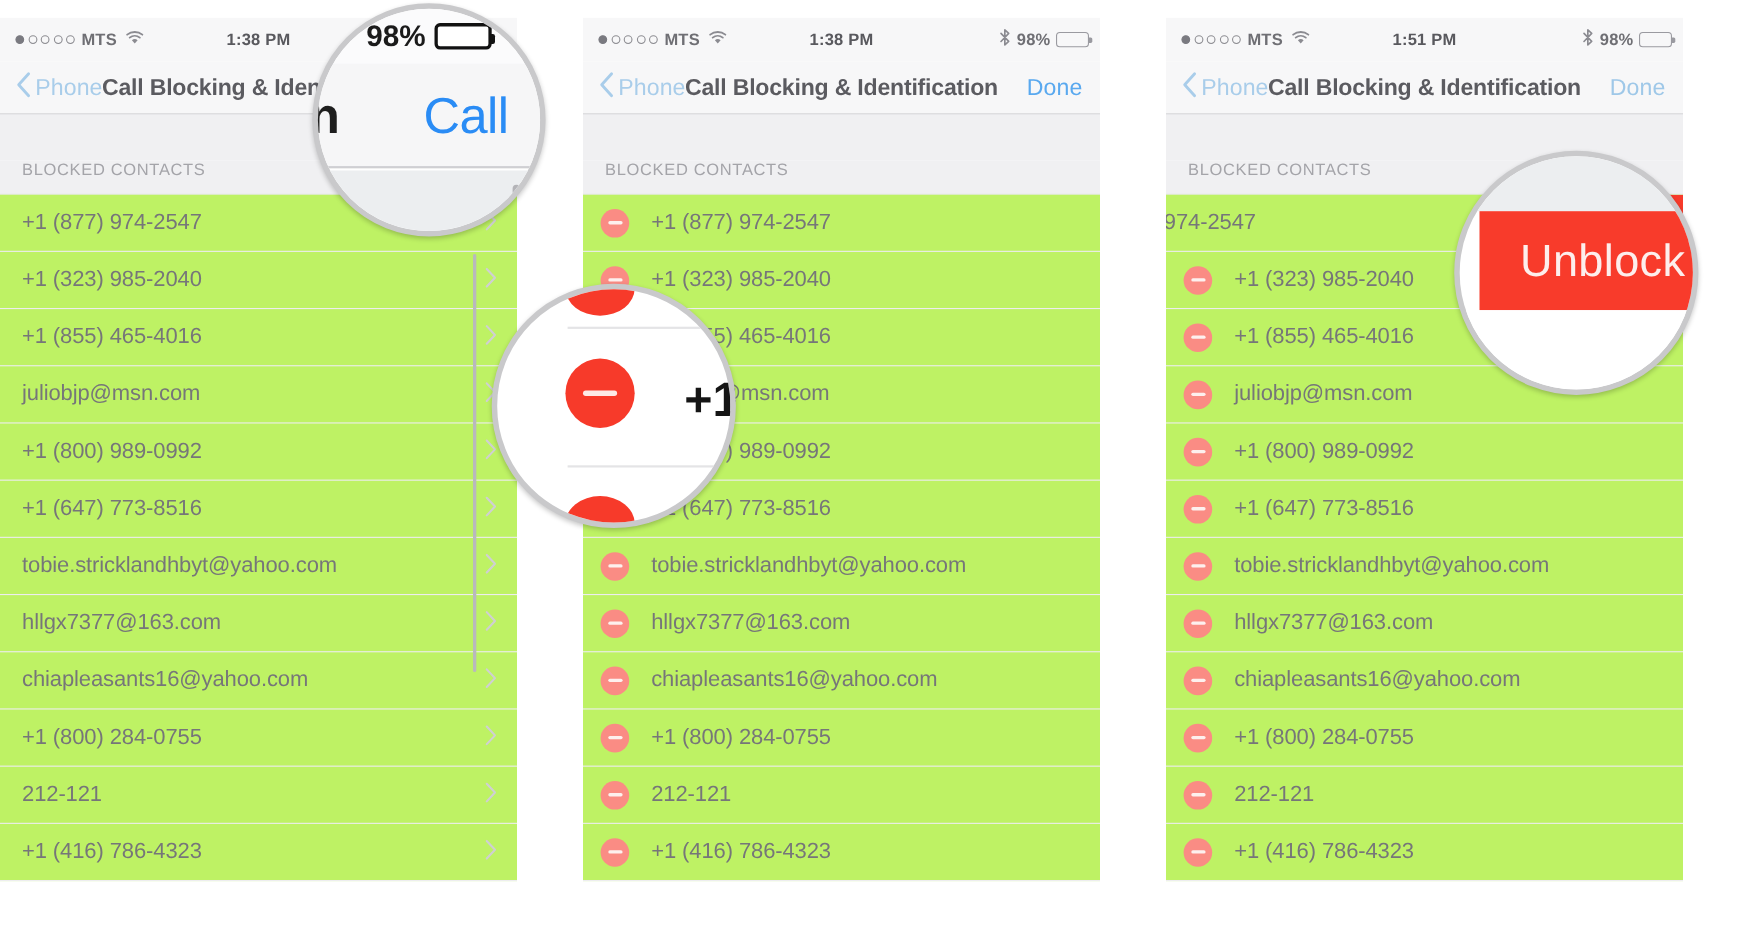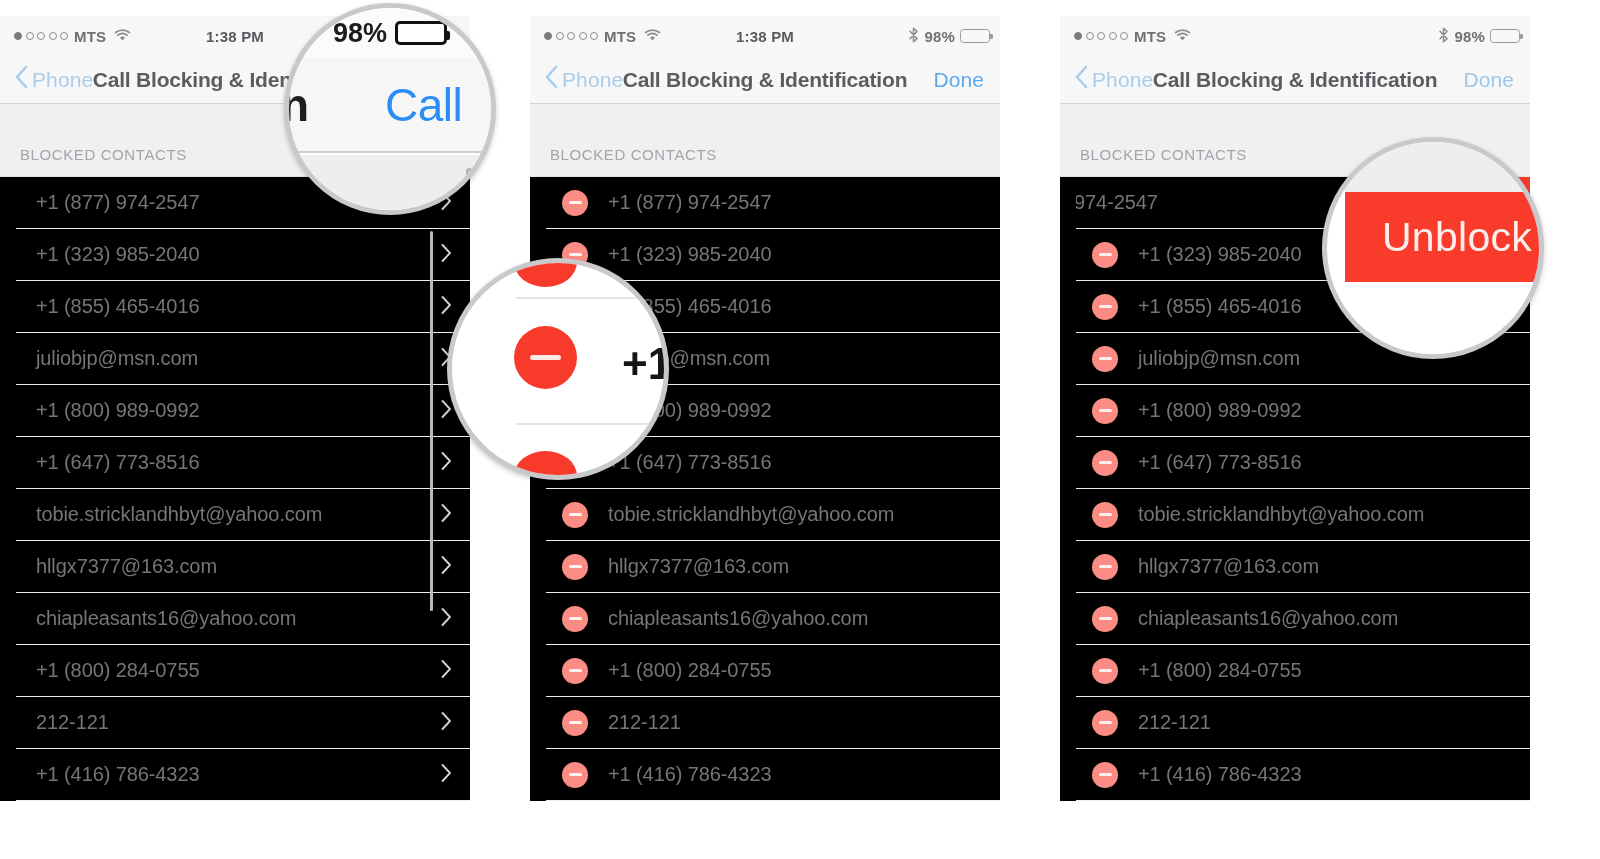--- a/index.html
+++ b/index.html
@@ -79,21 +79,21 @@
   
   .section-gap { height: 42px; background: #f0f0f2; }
   .section-head {
     height: 30px; background: #f0f0f2;
     display: flex; align-items: flex-start; padding-left: 20px;
     font-size: 15px; letter-spacing: .6px; color: #a4a4a9;
   }
   .section-rule { height: 1px; background: #e2e2e4; }
 
   
-  .list { background: #000000; padding-left: 16px; }
+  .list { background: #bef264; }
   .row {
     position: relative; height: 52px;
     display: flex; align-items: center;
     border-bottom: 1px solid #ededef;
     padding-left: 20px;
     overflow: hidden;
   }
   .row-label { font-size: 20px; color: #767679; letter-spacing: -.1px; white-space: nowrap; }
   .row.edit { padding-left: 16px; }
   .minus-btn {
@@ -458,20 +458,21 @@
         </span>
         <span class="carrier">MTS</span>
         <span class="wifi">
           <svg width="17" height="13" viewBox="0 0 17 13">
               <path d="M8.5 11.6 11.1 8.5a4.3 4.3 0 0 0-5.2 0z" fill="#8b8b91"></path>
               <path d="M3.9 6.2a7.4 7.4 0 0 1 9.2 0" stroke="#8b8b91" stroke-width="1.7" fill="none" stroke-linecap="round"></path>
               <path d="M1.6 3.5a10.9 10.9 0 0 1 13.8 0" stroke="#8b8b91" stroke-width="1.7" fill="none" stroke-linecap="round"></path>
             </svg>
         </span>
       </div>
+      <div class="sb-center">1:51 PM</div>
       <div class="sb-right">
         <span class="bt-icon">
           <svg width="11" height="16" viewBox="0 0 11 16">
               <path d="M2 4.3 9 11.6 5.5 14.8V1.2L9 4.4 2 11.7" stroke="#8b8b91" stroke-width="1.5" fill="none" stroke-linejoin="round" stroke-linecap="round"></path>
             </svg>
         </span>
         <span class="batt-pct">98%</span>
         <span class="batt"><span class="batt-fill" style="width:96%"></span></span>
       </div>
     </div>

